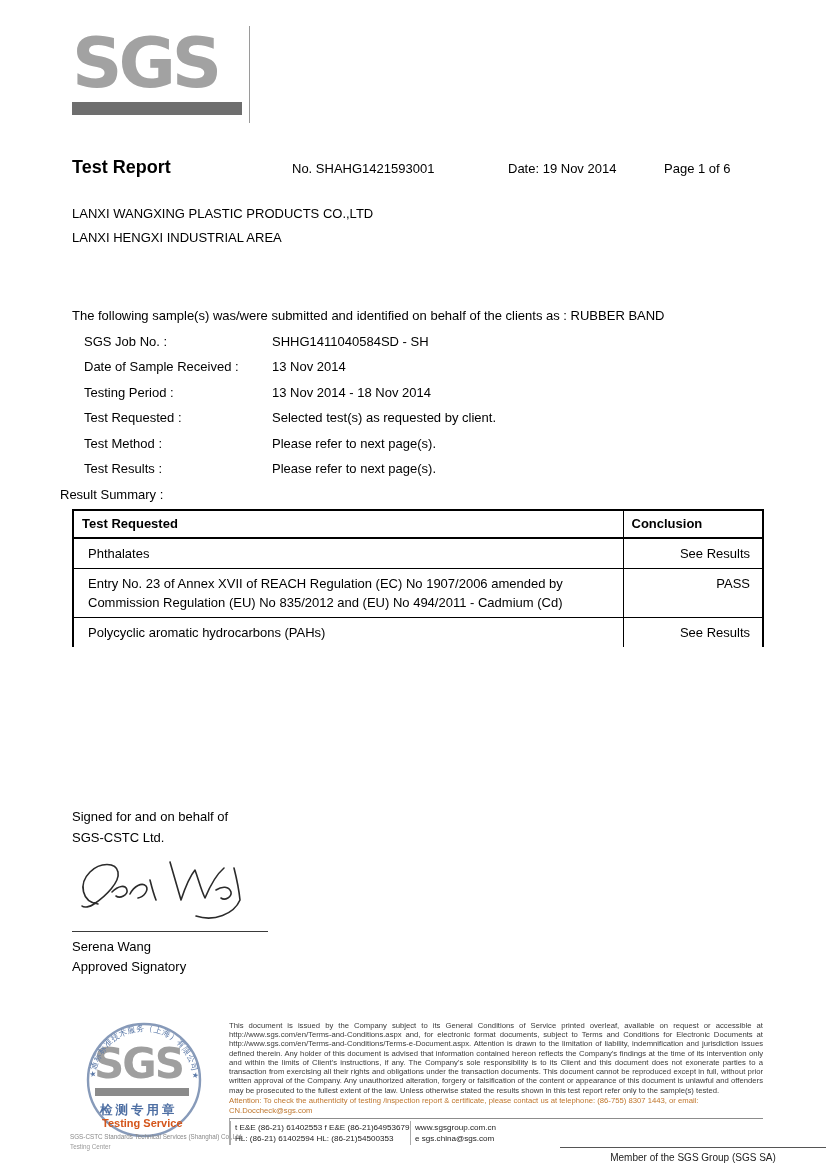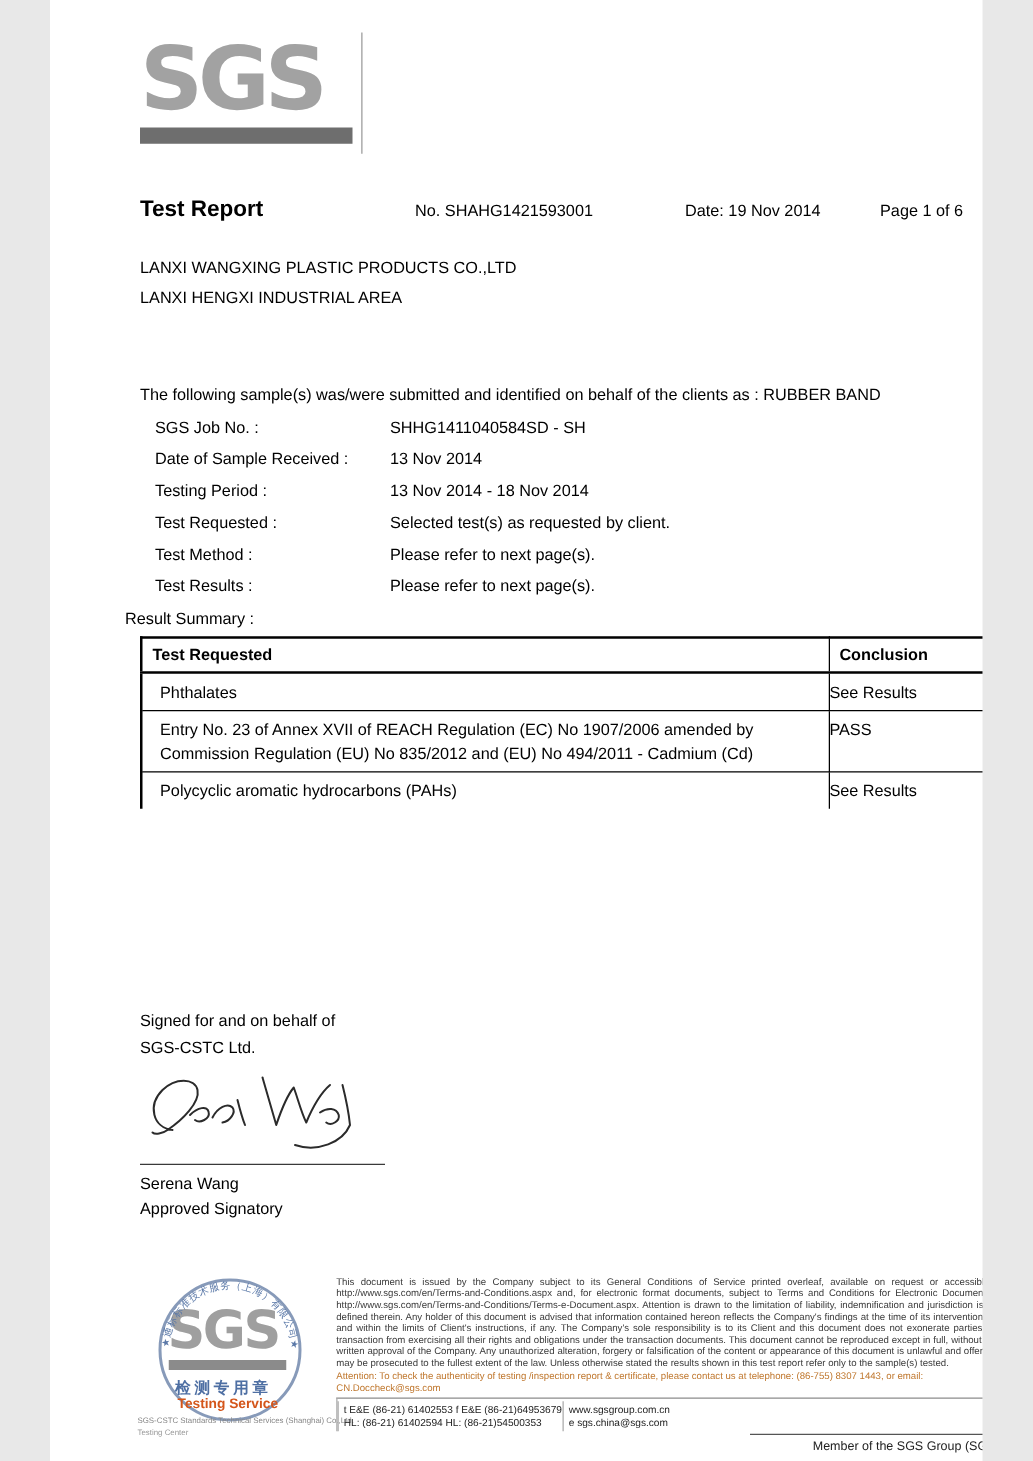--- a/index.html
+++ b/index.html
@@ -1,18 +1,18 @@
 <!DOCTYPE html>
 <html><head>
 <meta charset="utf-8">
 <style>
   * { margin:0; padding:0; box-sizing:border-box; }
   html,body { background:#e8e8e8; }
   .page {
-    position:relative; width:746px; height:1169px; margin:0 auto;
+    position:relative; width:826px; height:1169px; margin:0 auto;
     background:#ffffff; font-family:"Liberation Sans", sans-serif; color:#000;
     overflow:hidden;
   }
   .abs { position:absolute; }
 
   
   .logo { left:72px; top:26px; width:178px; height:97px; border-right:1px solid #9a9a9a; }
   .logo-text {
     font-family:"DejaVu Sans", sans-serif; font-weight:bold;
     font-size:70px; line-height:74px; color:#a2a2a2; letter-spacing:-4px;
@@ -36,21 +36,21 @@
   .result-summary { left:60px; top:487px; font-size:13px; }
 
   
   .results-table-wrap { left:72px; top:509px; width:690px; }
   table.results { border-collapse:collapse; width:690px; table-layout:fixed;
     border-top:2px solid #000; border-left:2px solid #000; border-right:2px solid #000; }
   table.results th, table.results td { border:1px solid #000; font-size:13px; vertical-align:top; }
   table.results th { border-bottom:2px solid #000; font-weight:bold; height:28px; padding:5px 8px; text-align:left; }
   table.results th.concl { }
   table.results td { padding:5px 10px 5px 14px; line-height:19px; }
-  table.results td.concl { text-align:left; padding:5px 0; }
+  table.results td.concl { text-align:right; padding:5px 12px; }
   table.results tr:last-child td { border-bottom:none; }
   .col-test { width:550px; } .col-concl { width:140px; }
 
   
   .signed-for { left:72px; top:806px; font-size:13px; line-height:21px; }
   .sig-svg { left:64px; top:846px; }
   .sig-line { left:72px; top:931px; width:196px; border-top:1px solid #3a3a3a; }
   .sig-name { left:72px; top:939px; font-size:13px; }
   .sig-role { left:72px; top:959px; font-size:13px; }
 

